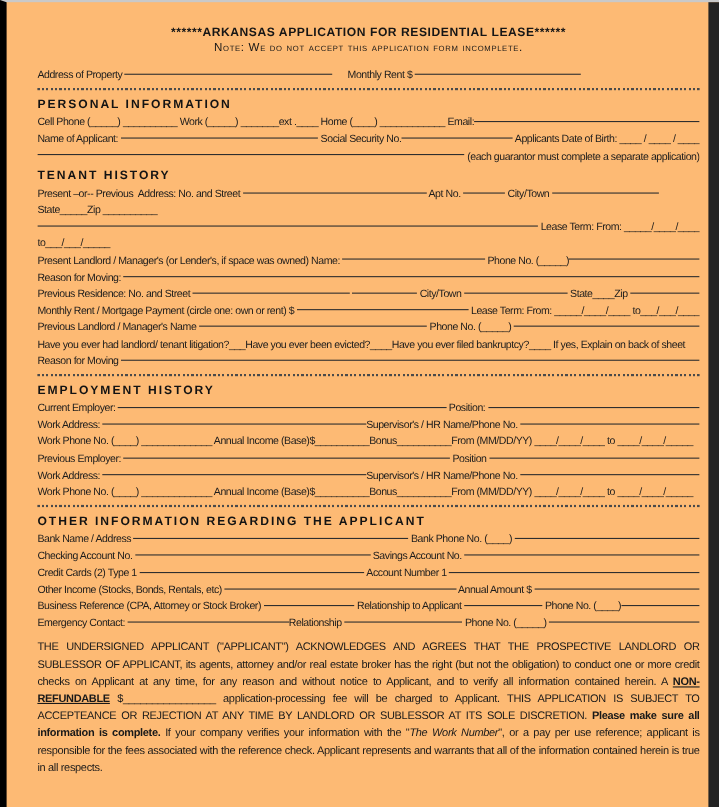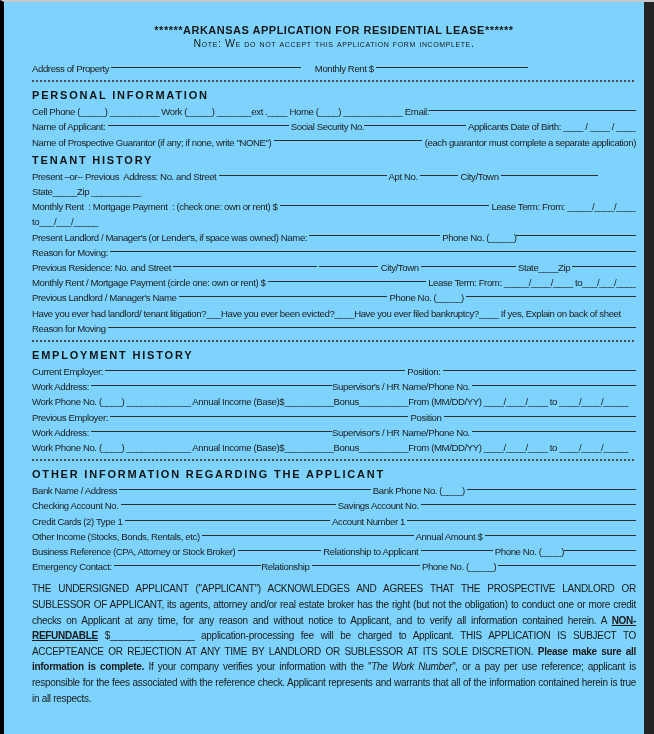--- a/index.html
+++ b/index.html
@@ -1,18 +1,18 @@
 <!DOCTYPE html>
 <html><head>
 <meta charset="utf-8">
 <style>
   html,body{margin:0;padding:0}
   body{width:654px;height:734px;background:#ffffff;overflow:hidden;position:relative;
        font-family:"Liberation Sans",sans-serif;color:#1c1c1c}
-  .page{position:absolute;inset:0;background:#7dd3fc;border-top:2px solid #c9c9c9;border-left:4px solid #000000}
+  .page{position:absolute;inset:0;background:#fdba74;border-top:2px solid #c9c9c9;border-left:6px solid #000000}
   .scan-edge{position:absolute;top:0;right:0;width:10px;height:734px;background:#232323}
   .content{position:absolute;left:28px;right:18px;top:22px}
   .title{text-align:center;font-weight:bold;font-size:11px;letter-spacing:.5px;line-height:13px;color:#161616}
   .note{text-align:center;font-weight:normal;font-size:10.5px;letter-spacing:.6px;font-variant:small-caps;line-height:13px;color:#161616}
   .frow{display:flex;align-items:center;white-space:pre;font-size:9.6px;letter-spacing:-0.4px;
         line-height:15.2px;overflow:hidden}
   .lbl{flex:0 0 auto}
   .fill{border-bottom:1px solid #2e2e2e;margin-bottom:2.5px;height:0;flex-basis:10px}
   .spacer{height:0;flex-basis:4px}
   .shead{font-weight:bold;font-size:11px;letter-spacing:1.8px;line-height:16px;padding:2px 0 1px;color:#131313}
@@ -30,25 +30,25 @@
   <div class="content">
     <div class="title">******ARKANSAS APPLICATION FOR RESIDENTIAL LEASE******</div>
     <div class="note">Note: We do not accept this application form incomplete.</div>
     <div>
         <div style="height: 11px;"></div>
         <div class="frow"><span class="lbl">Address of Property </span><div class="fill" style="flex-grow: 1.9;"></div><span class="lbl">      Monthly Rent $ </span><div class="fill" style="flex-grow: 1.5;"></div><div class="spacer" style="flex-grow: 1.1;"></div></div>
         <div class="divider"></div>
         <div class="shead">PERSONAL INFORMATION</div>
         <div class="frow"><span class="lbl">Cell Phone (_____) __________ Work (_____) _______ext .____ Home (____) ____________ Email:</span><div class="fill" style="flex-grow: 1;"></div></div>
         <div class="frow"><span class="lbl">Name of Applicant: </span><div class="fill" style="flex-grow: 1.95;"></div><span class="lbl"> Social Security No.</span><div class="fill" style="flex-grow: 1.05;"></div><span class="lbl"> Applicants Date of Birth: ____ / ____ / ____</span></div>
-        <div class="frow"><span class="lbl">Name of Prospective Guarantor (if any; if none, write "NONE") </span><div class="fill" style="flex-grow: 1;"></div><span class="lbl"> (each guarantor must complete a separate application)</span></div>
+        <div class="frow"><div class="fill" style="flex-grow: 1;"></div><span class="lbl"> (each guarantor must complete a separate application)</span></div>
         <div class="shead">TENANT HISTORY</div>
         <div class="frow"><span class="lbl">Present –or-- Previous  Address: No. and Street </span><div class="fill" style="flex-grow: 2.35;"></div><span class="lbl"> Apt No. </span><div class="fill" style="flex-grow: 0.42;"></div><span class="lbl"> City/Town </span><div class="fill" style="flex-grow: 1.3;"></div><div class="spacer" style="flex-grow: 0.5;"></div></div>
         <div class="frow"><span class="lbl">State_____Zip __________</span></div>
-        <div class="frow"><span class="lbl">Monthly Rent  : Mortgage Payment  : (check one: own or rent) $ </span><div class="fill" style="flex-grow: 1;"></div><span class="lbl"> Lease Term: From: _____/____/____</span></div>
+        <div class="frow"><div class="fill" style="flex-grow: 1;"></div><span class="lbl"> Lease Term: From: _____/____/____</span></div>
         <div class="frow"><span class="lbl">to___/___/_____</span></div>
         <div class="frow"><span class="lbl">Present Landlord / Manager's (or Lender's, if space was owned) Name: </span><div class="fill" style="flex-grow: 1.65;"></div><span class="lbl"> Phone No. (_____)</span><div class="fill" style="flex-grow: 1.5;"></div></div>
         <div class="frow"><span class="lbl">Reason for Moving: </span><div class="fill" style="flex-grow: 1;"></div></div>
         <div class="frow"><span class="lbl">Previous Residence: No. and Street </span><div class="fill" style="flex-grow: 1.5;"></div><span class="lbl"> </span><div class="fill" style="flex-grow: 0.55;"></div><span class="lbl"> City/Town </span><div class="fill" style="flex-grow: 0.95;"></div><span class="lbl"> State____Zip </span><div class="fill" style="flex-grow: 0.6;"></div></div>
         <div class="frow"><span class="lbl">Monthly Rent / Mortgage Payment (circle one: own or rent) $ </span><div class="fill" style="flex-grow: 1;"></div><span class="lbl"> Lease Term: From: _____/____/____ to___/___/____</span></div>
         <div class="frow"><span class="lbl">Previous Landlord / Manager's Name </span><div class="fill" style="flex-grow: 2.05;"></div><span class="lbl"> Phone No. (_____) </span><div class="fill" style="flex-grow: 1.65;"></div></div>
         <div class="frow"><span class="lbl">Have you ever had landlord/ tenant litigation?___Have you ever been evicted?____Have you ever filed bankruptcy?____ If yes, Explain on back of sheet</span></div>
         <div class="frow"><span class="lbl">Reason for Moving </span><div class="fill" style="flex-grow: 1;"></div></div>
         <div class="divider"></div>
         <div class="shead">EMPLOYMENT HISTORY</div>

